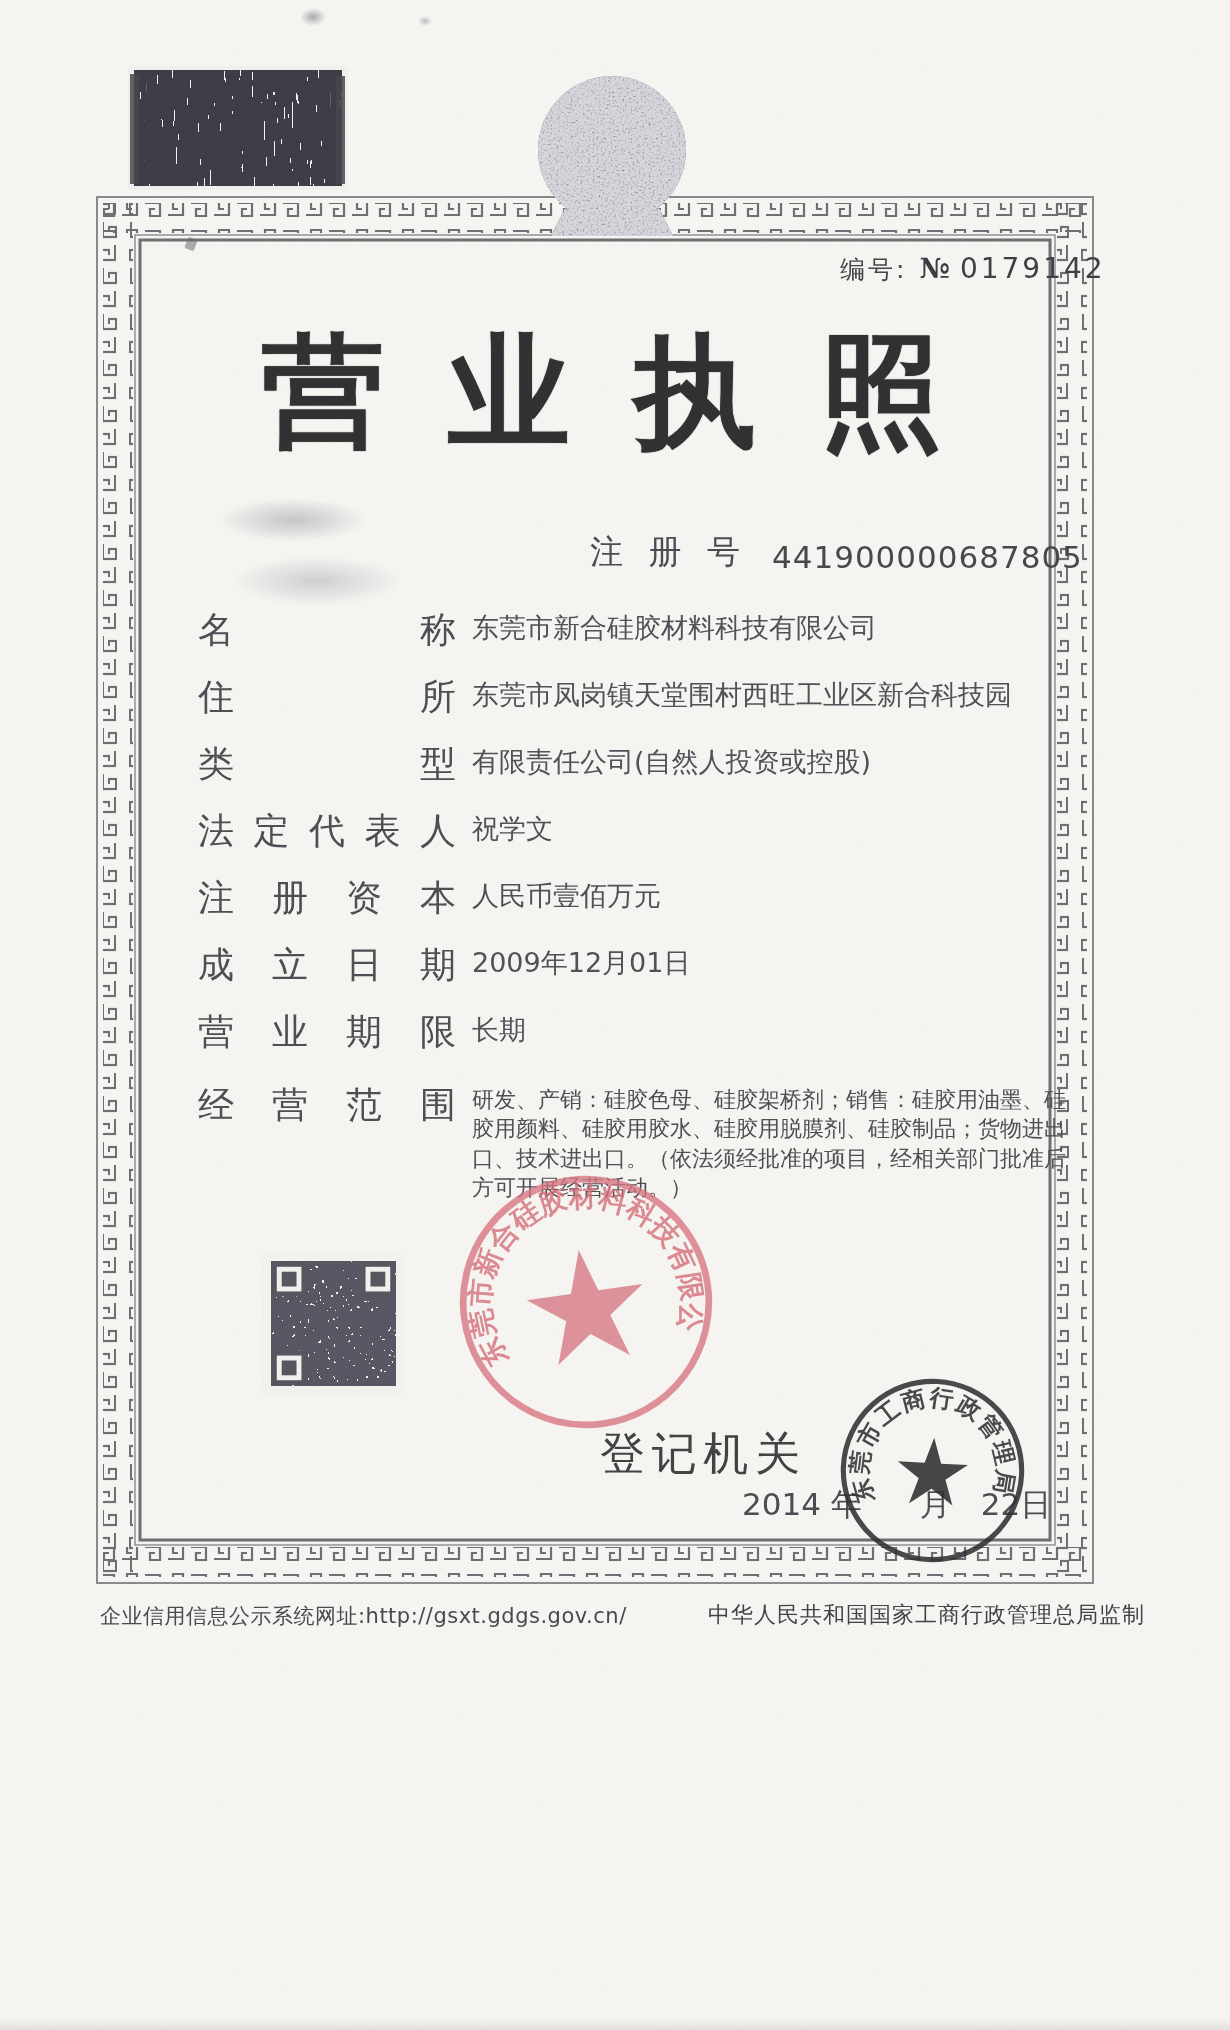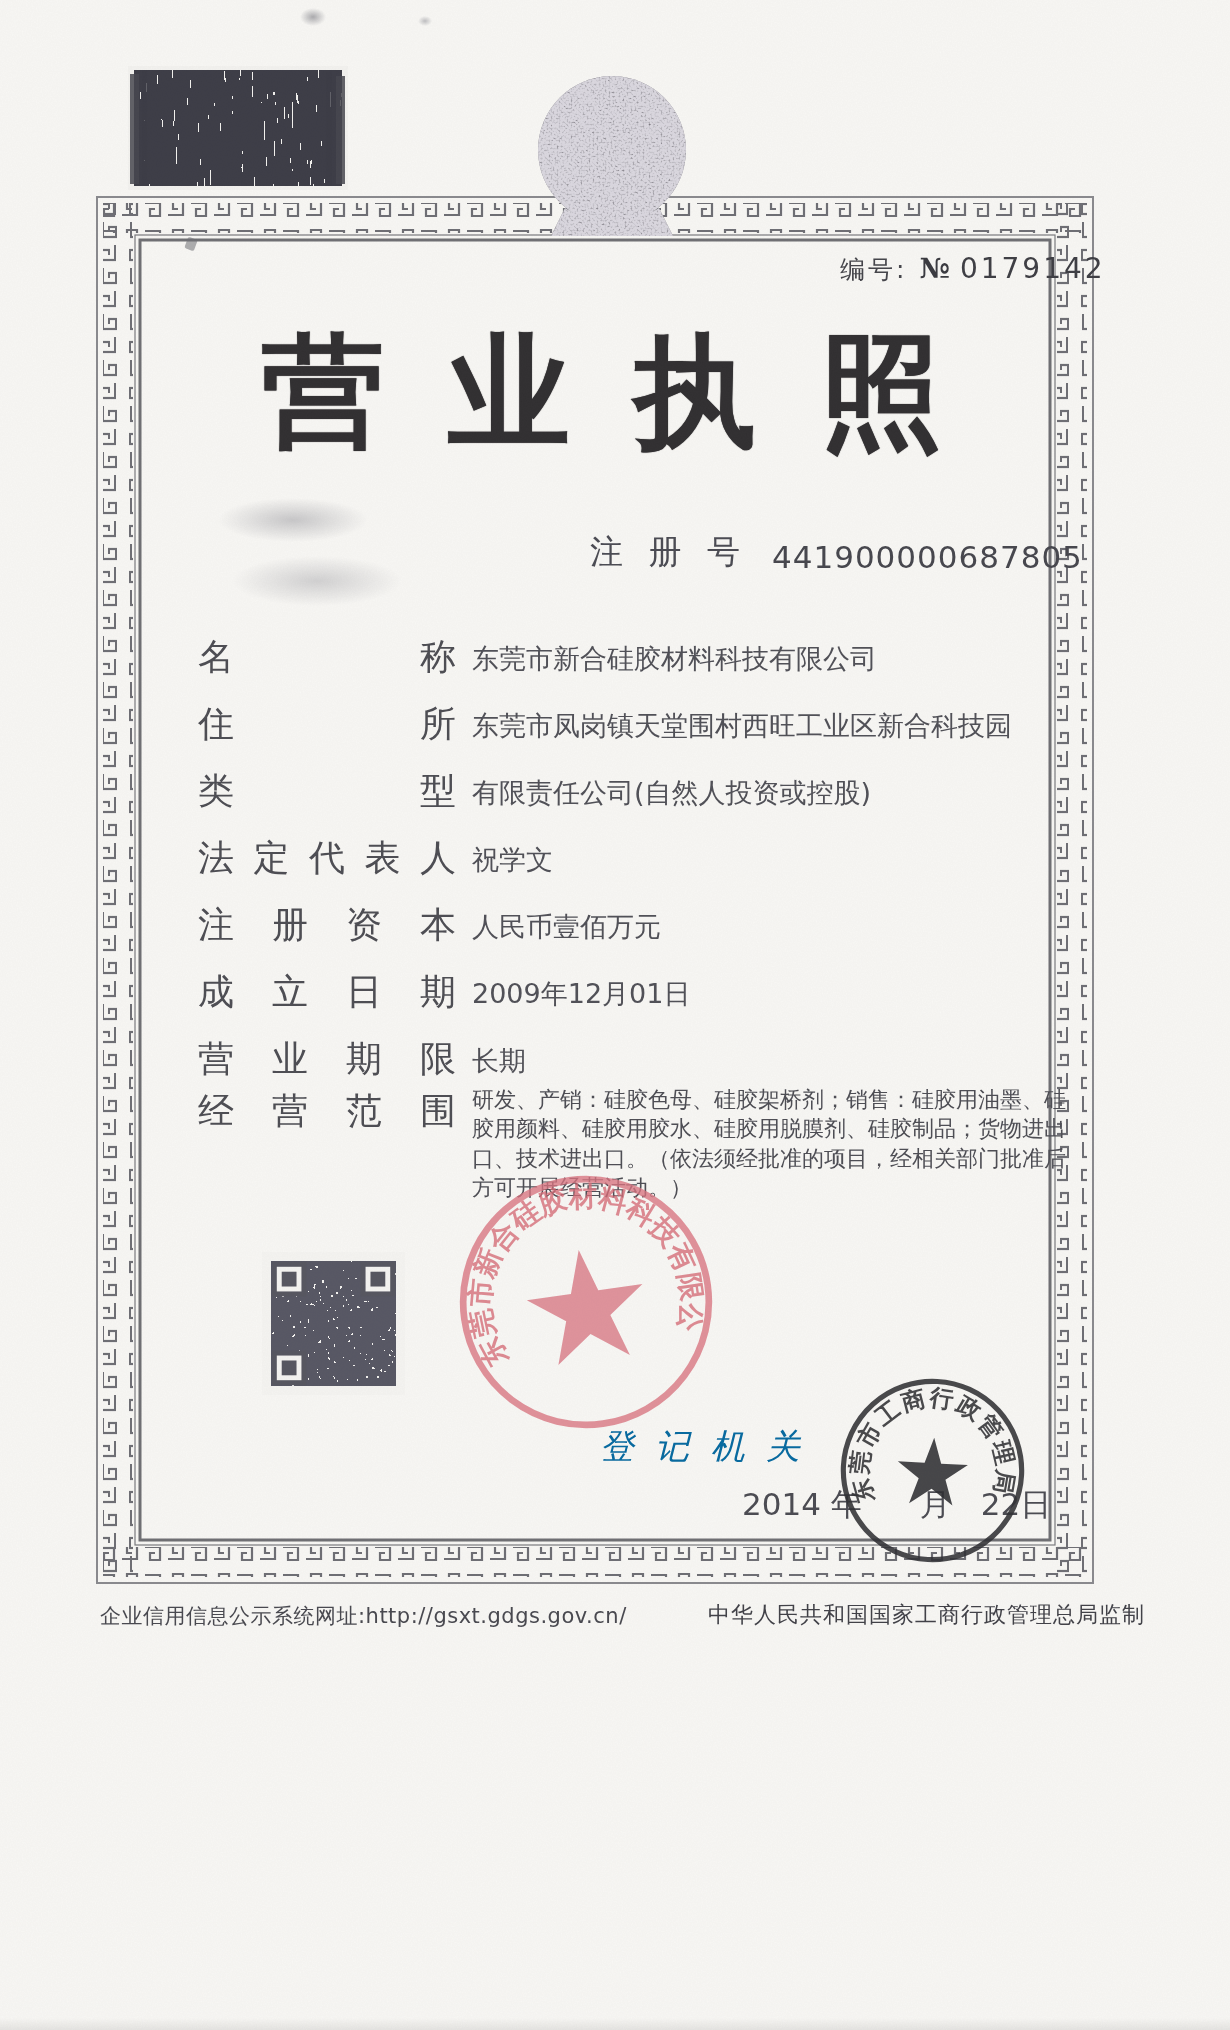--- a/index.html
+++ b/index.html
@@ -26,38 +26,38 @@
     font-size:122px;font-weight:900;color:#2f2d2f;line-height:1.15;
     text-align:justify;text-align-last:justify;text-justify:inter-character;
     text-shadow:0 0 1px #2f2d2f;
   }
   
   .reg-row{left:590px;top:530px;z-index:4;display:flex;align-items:flex-end;}
   .reg-label{width:150px;font-size:33px;color:#4a4a52;text-align:justify;text-align-last:justify;text-justify:inter-character;}
   .reg-number{margin-left:32px;font-size:31px;letter-spacing:1px;color:#45454c;}
   
   .fields{left:198px;top:610px;width:900px;z-index:4;}
-  .field-row{display:flex;align-items:flex-end;height:67px;}
+  .field-row{display:flex;align-items:flex-start;height:67px;}
   .field-row.tall{height:auto;align-items:flex-start;margin-top:6px;}
   .field-label{
     width:258px;flex:0 0 258px;font-size:36px;color:#4c4c52;
     text-align:justify;text-align-last:justify;text-justify:inter-character;
     letter-spacing:0;line-height:1.1;
   }
-  .field-row.tall .field-label{margin-top:6px;}
+  .field-row.tall .field-label{}
   .field-value{margin-left:16px;font-size:27px;color:#4f4f56;white-space:nowrap;}
   .field-value.scope{white-space:normal;width:612px;font-size:22px;line-height:1.34;color:#4c4c53;}
   
   .qr{left:262px;top:1252px;z-index:4;}
   
   .company-seal{left:452px;top:1168px;z-index:6;transform:rotate(-8deg);}
   .authority-seal{left:830px;top:1368px;z-index:6;transform:rotate(3deg);}
   
   .registrar-row{left:600px;top:1424px;z-index:5;}
-  .registrar-label{width:200px;font-size:34px;color:#0369a1;text-align:justify;text-align-last:justify;text-justify:inter-character;font-style:italic;}
+  .registrar-label{width:200px;font-size:45px;color:#404040;text-align:justify;text-align-last:justify;text-justify:inter-character;}
   .date-row{left:742px;top:1484px;z-index:5;display:flex;align-items:baseline;font-size:31px;color:#4a4a51;white-space:nowrap;}
   .date-month{margin-left:58px;}
   .date-day{margin-left:30px;}
   
   .footer-left{left:100px;top:1602px;z-index:4;font-size:21px;color:#47474e;letter-spacing:0.5px;}
   .footer-right{left:708px;top:1600px;z-index:4;font-size:22px;color:#3f3f46;letter-spacing:1px;}
   
   .artifact{z-index:3;pointer-events:none;}
   .a1{left:300px;top:8px;width:26px;height:18px;background:radial-gradient(closest-side,#8a8a90,rgba(138,138,144,0));opacity:.7;}
   .a2{left:418px;top:16px;width:14px;height:10px;background:radial-gradient(closest-side,#9a9aa0,rgba(150,150,160,0));opacity:.6;}

